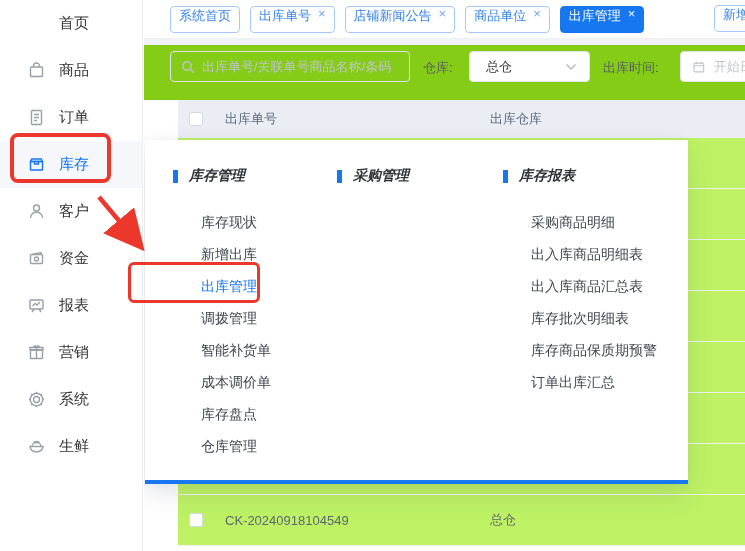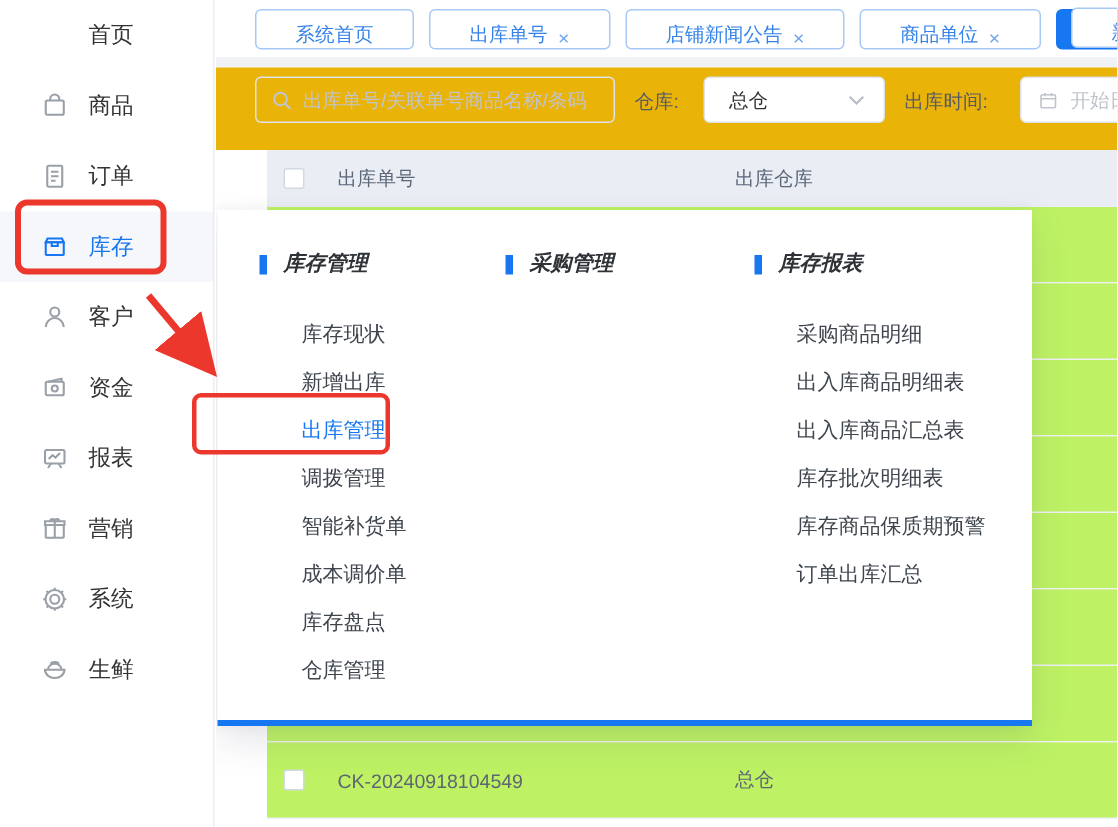--- a/index.html
+++ b/index.html
@@ -26,33 +26,33 @@
 
   
   .main { position:absolute; left:144px; top:0; width:601px; height:551px; overflow:hidden; background:#fff; }
 
   
   .tabs {
     position:relative; height:38px; background:#fff;
     display:flex; align-items:center; gap:10px; padding-left:26px;
   }
   .tab {
-    height:27px; display:inline-flex; align-items:flex-end; gap:7px; padding:0 26px;
+    height:27px; display:inline-flex; align-items:flex-start; gap:7px; padding:0 8px;
     border:1px solid #a6c9f6; border-radius:4px; color:#3583e8; font-size:13px;
     white-space:nowrap; cursor:pointer; background:#fff;
   }
   .tab .x { font-size:13px; color:#6ea4ee; line-height:1; }
   .tab.active { background:#1677f0; border-color:#1677f0; color:#fff; }
   .tab.active .x { color:#fff; }
   .tab-cut { position:absolute; left:570px; top:5px; width:110px; }
 
   .band { height:7px; background:#f0f2f5; }
 
   
-  .filters { position:relative; height:55px; background:#eab308; }
+  .filters { position:relative; height:55px; background:#84cc16; }
   .search-box {
     position:absolute; left:26px; top:6px; width:240px; height:31px;
     border:1px solid #dfe2e8; border-radius:4px;
     display:flex; align-items:center; gap:7px; padding:0 10px; overflow:hidden;
   }
   .search-box svg { flex:0 0 14px; }
   .search-box input {
     border:none; outline:none; font-size:13px; width:100%;
     font-family:inherit; color:#333; background:transparent;
   }

